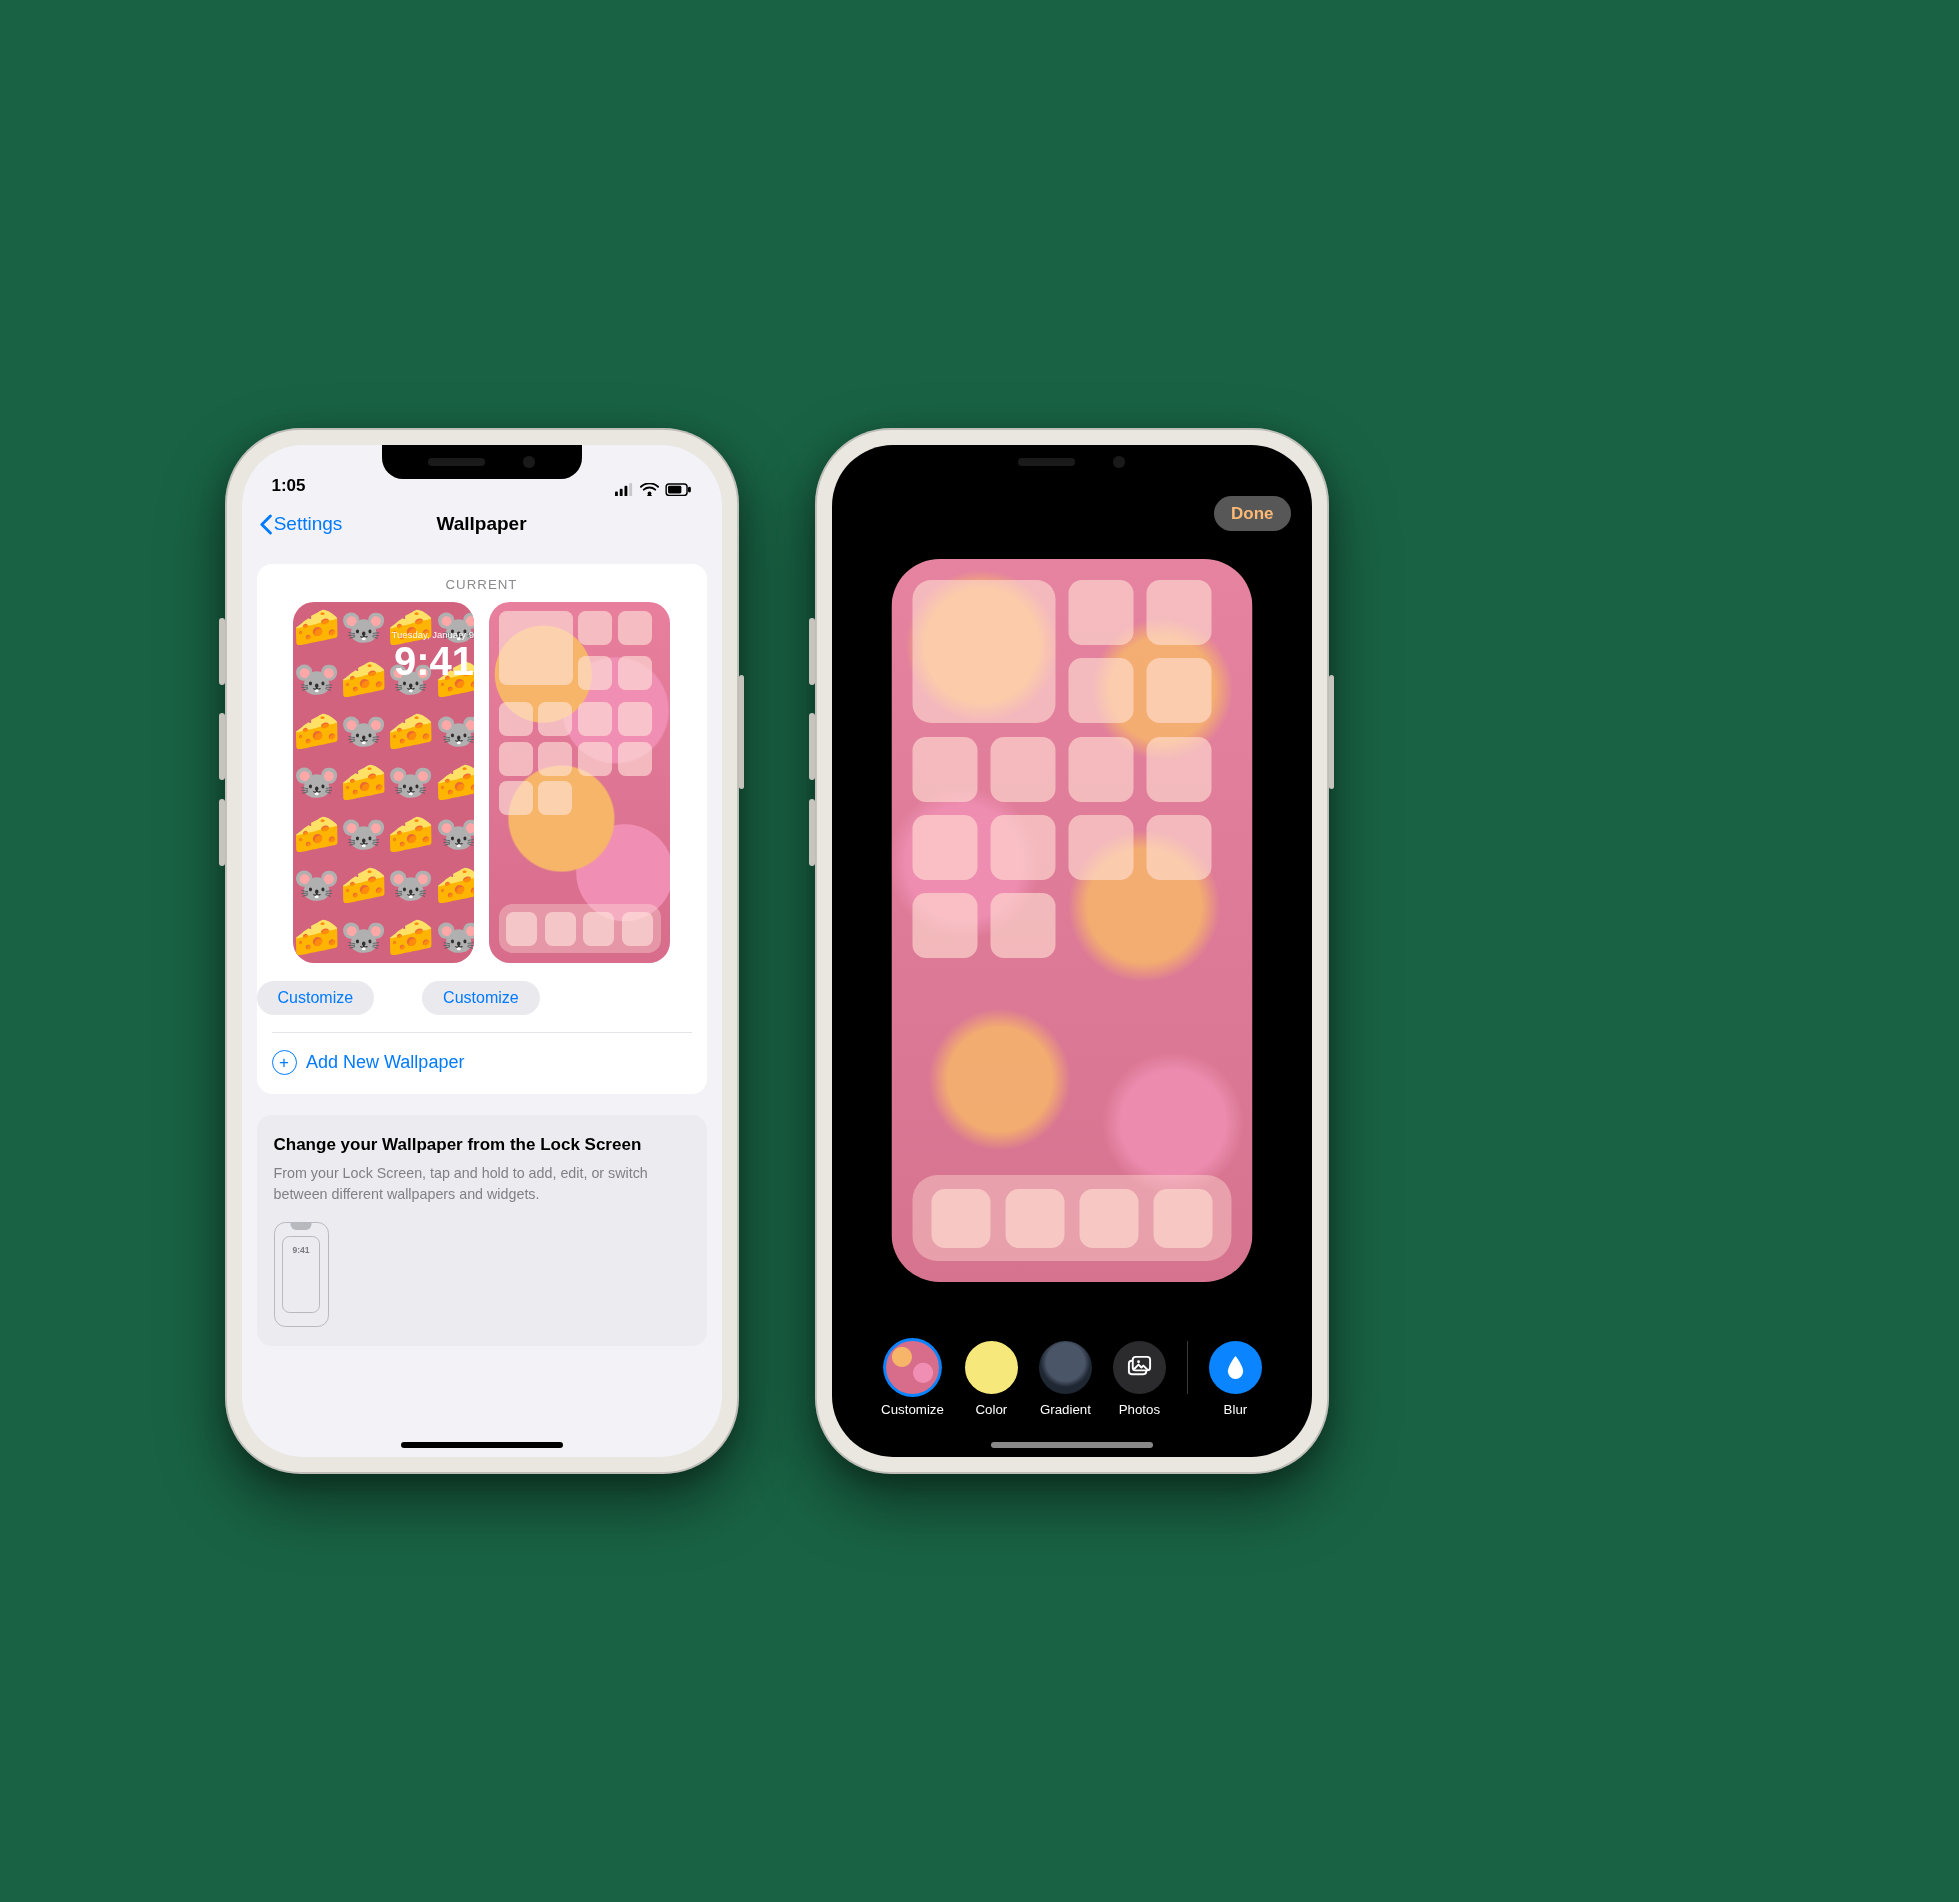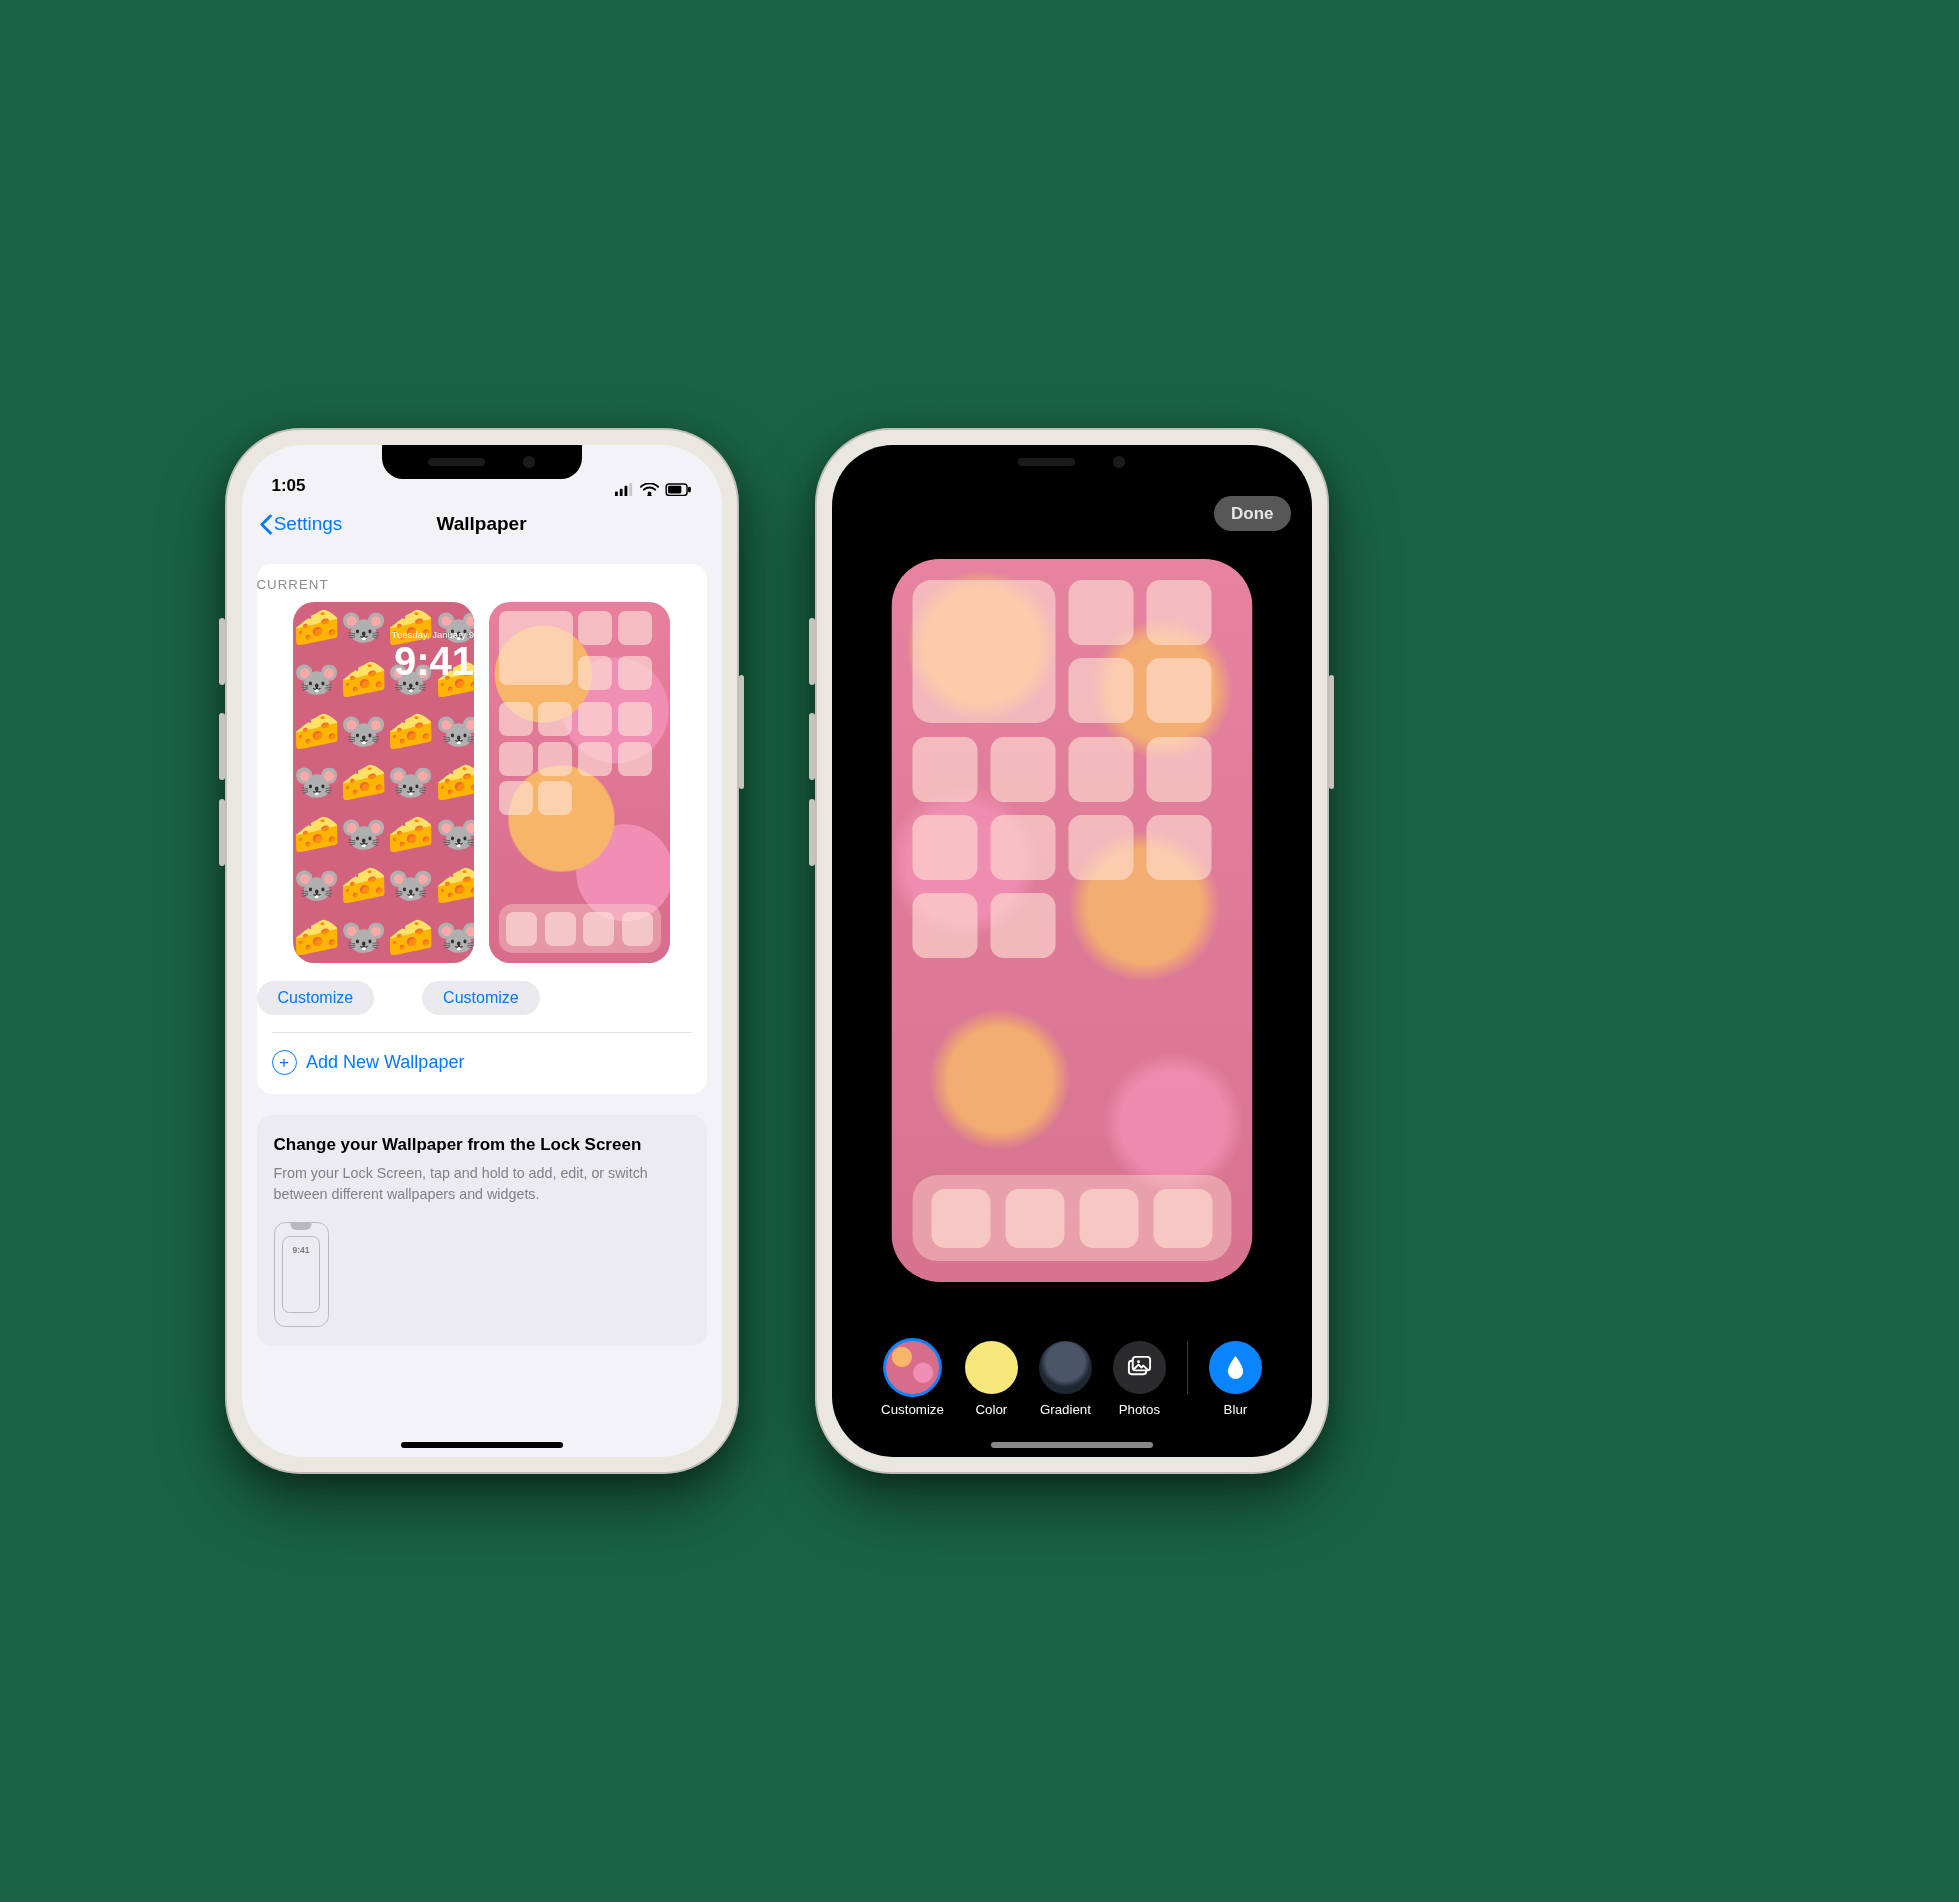--- a/index.html
+++ b/index.html
@@ -51,21 +51,21 @@
 
   
   .statusbar{height:51px;display:flex;align-items:flex-end;justify-content:space-between;padding:0 30px 3.8px;font-weight:600;font-size:17px;color:#000;}
   .status-icons{display:flex;align-items:center;gap:5.7px;}
   .status-icons svg{display:block;}
   .navbar{display:flex;align-items:center;justify-content:center;position:relative;height:49px;}
   .navbar .back{position:absolute;left:17px;display:flex;align-items:flex-end;gap:1.9px;color:var(--ios-blue);font-size:19px;}
   .navbar .title{font-weight:600;font-size:19px;color:#000;text-align:right;}
   .scroll{padding:15px 15px 0;}
   .card{background:var(--ios-card);border-radius:15px;overflow:hidden;}
-  .card .hdr{text-align:left;color:#8a8a8f;letter-spacing:1px;font-size:13.3px;padding:13.3px 0 9.5px;}
+  .card .hdr{text-align:center;color:#8a8a8f;letter-spacing:1px;font-size:13.3px;padding:13.3px 0 9.5px;}
   .previews{display:flex;justify-content:center;gap:15px;padding:0 19px 15px;}
   .prev{width:181px;height:361px;border-radius:21px;overflow:hidden;position:relative;}
   .prev-lock{background:#d1637f;}
   .emoji-grid{position:absolute;inset:0;display:grid;grid-template-columns:repeat(4,1fr);grid-auto-rows:1fr;}
   .emoji-grid span{font-size:38px;display:flex;align-items:center;justify-content:center;}
   .lock-overlay{position:absolute;inset:0;display:flex;flex-direction:column;align-items:flex-end;padding-top:27px;color:#fff;}
   .lock-overlay .date{font-size:9.5px;opacity:.95;}
   .lock-overlay .time{font-size:40px;font-weight:700;line-height:1;margin-top:1.9px;}
   .prev-home{background:radial-gradient(circle at 30% 20%,#f7b56a 0 48px,transparent 49px),
                          radial-gradient(circle at 70% 30%,#f08fb3 0 52px,transparent 54px),
@@ -84,21 +84,21 @@
   .addrow{display:flex;align-items:center;gap:9.5px;color:var(--ios-blue);padding:17px 15px 19px;font-size:18px;}
   .addrow .plus{width:23px;height:23px;border:1.9px solid var(--ios-blue);border-radius:50%;display:flex;align-items:center;justify-content:center;font-size:17px;line-height:1;}
   .hint{margin-top:21px;background:#ececf0;border-radius:15px;padding:19px 17px;display:flex;gap:17px;align-items:flex-start;flex-direction:column;}
   .hint h4{margin:0 0 7.6px;font-size:17px;color:#000;font-weight:600;line-height:1.3;}
   .hint p{margin:0;color:var(--ios-subtext);font-size:14.3px;line-height:1.45;}
   .hint .mini{flex-shrink:0;width:53px;height:103px;border:1.9px solid #b8b8bf;border-radius:11.4px;position:relative;display:flex;align-items:center;justify-content:center;}
   .hint .mini::before{content:"";position:absolute;top:0;left:50%;transform:translateX(-50%);width:21px;height:7.6px;background:#b8b8bf;border-radius:0 0 5.7px 5.7px;}
   .hint .mini .inner{width:36px;height:67px;border:1.9px solid #b8b8bf;border-radius:7.6px;display:flex;align-items:flex-start;justify-content:center;padding-top:7.6px;font-size:8.6px;color:#7a7a80;font-weight:600;}
 
   
-  .done{position:absolute;top:51px;right:21px;background:#575757;color:#e5e5e5;border-radius:21px;padding:7.6px 17px;font-size:17px;font-weight:600;z-index:30;}
+  .done{position:absolute;top:51px;right:21px;background:#575757;color:#fdba74;border-radius:21px;padding:7.6px 17px;font-size:17px;font-weight:600;z-index:30;}
   .hs-preview{
     position:absolute;top:114px;left:50%;transform:translateX(-50%);
     width:361px;height:723px;border-radius:48px;overflow:hidden;
     background:
       radial-gradient(circle at 25% 12%, rgba(247,181,106,.9) 0 57px, transparent 76px),
       radial-gradient(circle at 75% 18%, rgba(247,181,106,.85) 0 52px, transparent 71px),
       radial-gradient(circle at 20% 42%, rgba(240,143,179,.9) 0 57px, transparent 76px),
       radial-gradient(circle at 70% 48%, rgba(247,181,106,.85) 0 57px, transparent 76px),
       radial-gradient(circle at 30% 72%, rgba(247,181,106,.85) 0 52px, transparent 71px),
       radial-gradient(circle at 78% 78%, rgba(240,143,179,.85) 0 52px, transparent 71px),

